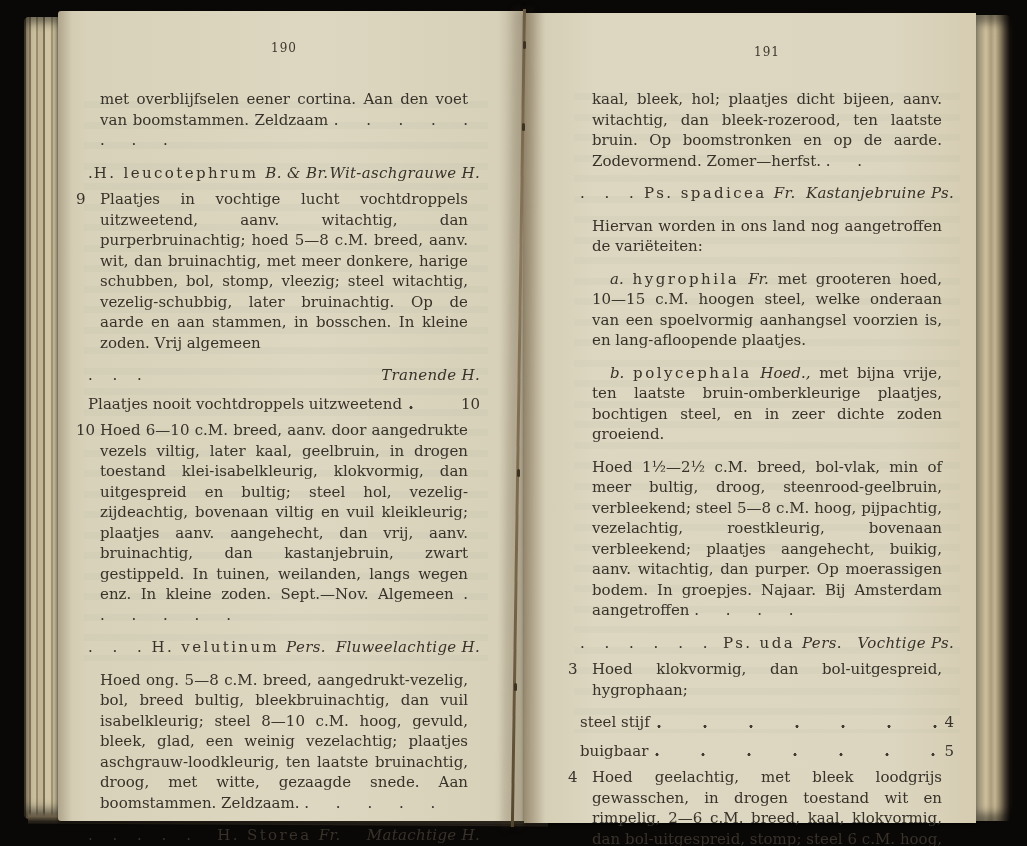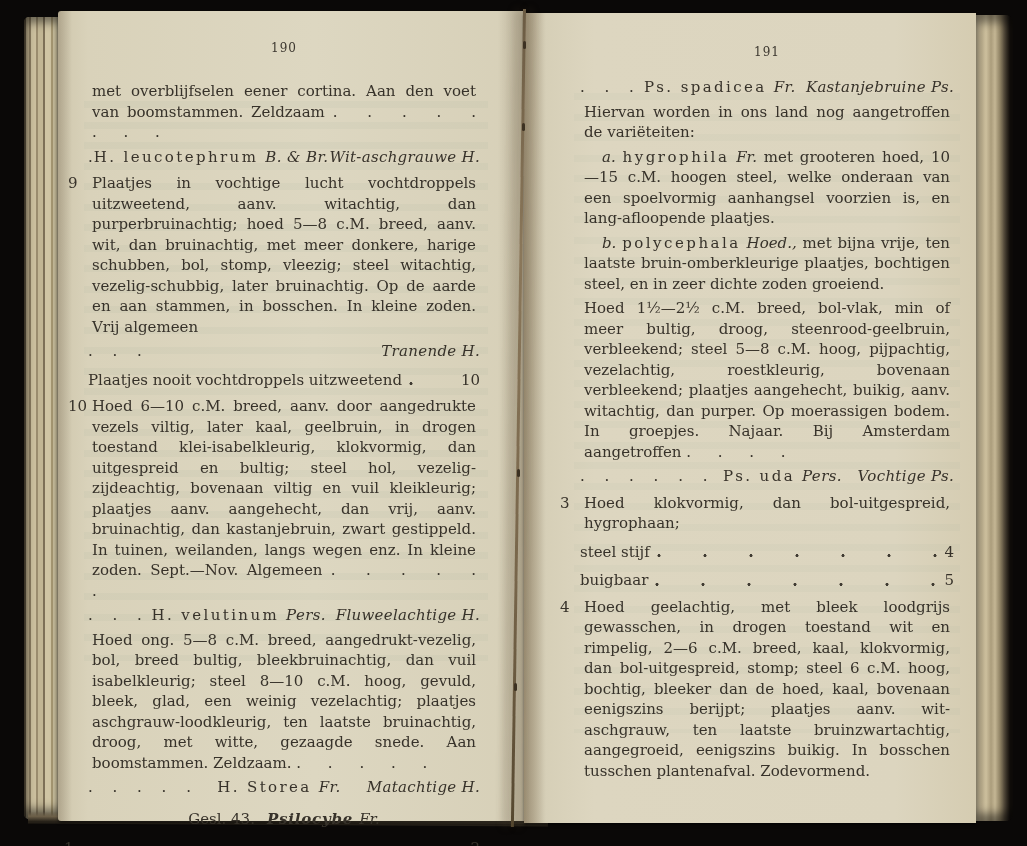--- a/index.html
+++ b/index.html
@@ -77,21 +77,21 @@
   .textcol{position:absolute;color:#37322a;font-size:15px;line-height:20.5px;}
   .textcol-left{left:30px;top:66px;width:392px;}
   .textcol-right{left:56px;top:64px;width:374px;}
   .pagenum{
     position:absolute;text-align:center;color:#3d3830;
     font-size:12px;letter-spacing:1px;
   }
   .pagenum-left{left:30px;top:30px;width:392px;}
   .pagenum-right{left:56px;top:32px;width:374px;}
 
-  .para{margin:4px;text-align:justify;}
+  .para{margin:12px;text-align:justify;}
   .para.indent{text-indent:18px;}
   .item{position:relative;margin-top:6px;}
   .num{position:absolute;left:-24px;top:0;}
   .seg-i{font-style:italic;}
   .seg-sp{letter-spacing:2.5px;}
   .seg-b{font-weight:bold;}
   .seg-d{word-spacing:22px;}
 
   .species{display:flex;justify-content:space-between;align-items:baseline;margin:0;}
   .sdots{word-spacing:15px;white-space:nowrap;}
@@ -163,20 +163,21 @@
           <span class="leader"></span>
           <span class="kref">3</span>
         </div>
       </div>
   </div>
 
   <div class="page page-right">
     <div class="ghost" style="left:50px;top:80px;width:386px;height:640px;opacity:.42;"></div>
     <div class="pagenum pagenum-right">191</div>
     <div class="textcol textcol-right" id="col-right">
+        <p class="para"><span class="seg-n">kaal, bleek, hol; plaatjes dicht bijeen, aanv. witachtig, dan bleek-rozerood, ten laatste bruin. Op boomstronken en op de aarde. Zodevormend. Zomer—herfst. </span><span class="seg-d">. .</span></p>
         <div class="species">
           <span class="sdots">. . .</span>
           <span class="sname">Ps. spadicea<span class="sauth">Fr.</span></span>
           <span class="scommon">Kastanjebruine Ps.</span>
         </div>
         <p class="para"><span class="seg-n">Hiervan worden in ons land nog aangetroffen de variëteiten:</span></p>
         <p class="para indent"><span class="seg-i">a. </span><span class="seg-sp">hygrophila</span><span class="seg-i"> Fr.</span><span class="seg-n"> met grooteren hoed, 10—15 c.M. hoogen steel, welke onderaan van een spoelvormig aanhangsel voorzien is, en lang-afloopende plaatjes.</span></p>
         <p class="para indent"><span class="seg-i">b. </span><span class="seg-sp">polycephala</span><span class="seg-i"> Hoed.,</span><span class="seg-n"> met bijna vrije, ten laatste bruin-omberkleurige plaatjes, bochtigen steel, en in zeer dichte zoden groeiend.</span></p>
         <p class="para"><span class="seg-n">Hoed 1½—2½ c.M. breed, bol-vlak, min of meer bultig, droog, steenrood-geelbruin, verbleekend; steel 5—8 c.M. hoog, pijpachtig, vezelachtig, roestkleurig, bovenaan verbleekend; plaatjes aangehecht, buikig, aanv. witachtig, dan purper. Op moerassigen bodem. In groepjes. Najaar. Bij Amsterdam aangetroffen </span><span class="seg-d">. . . .</span></p>
         <div class="species">

